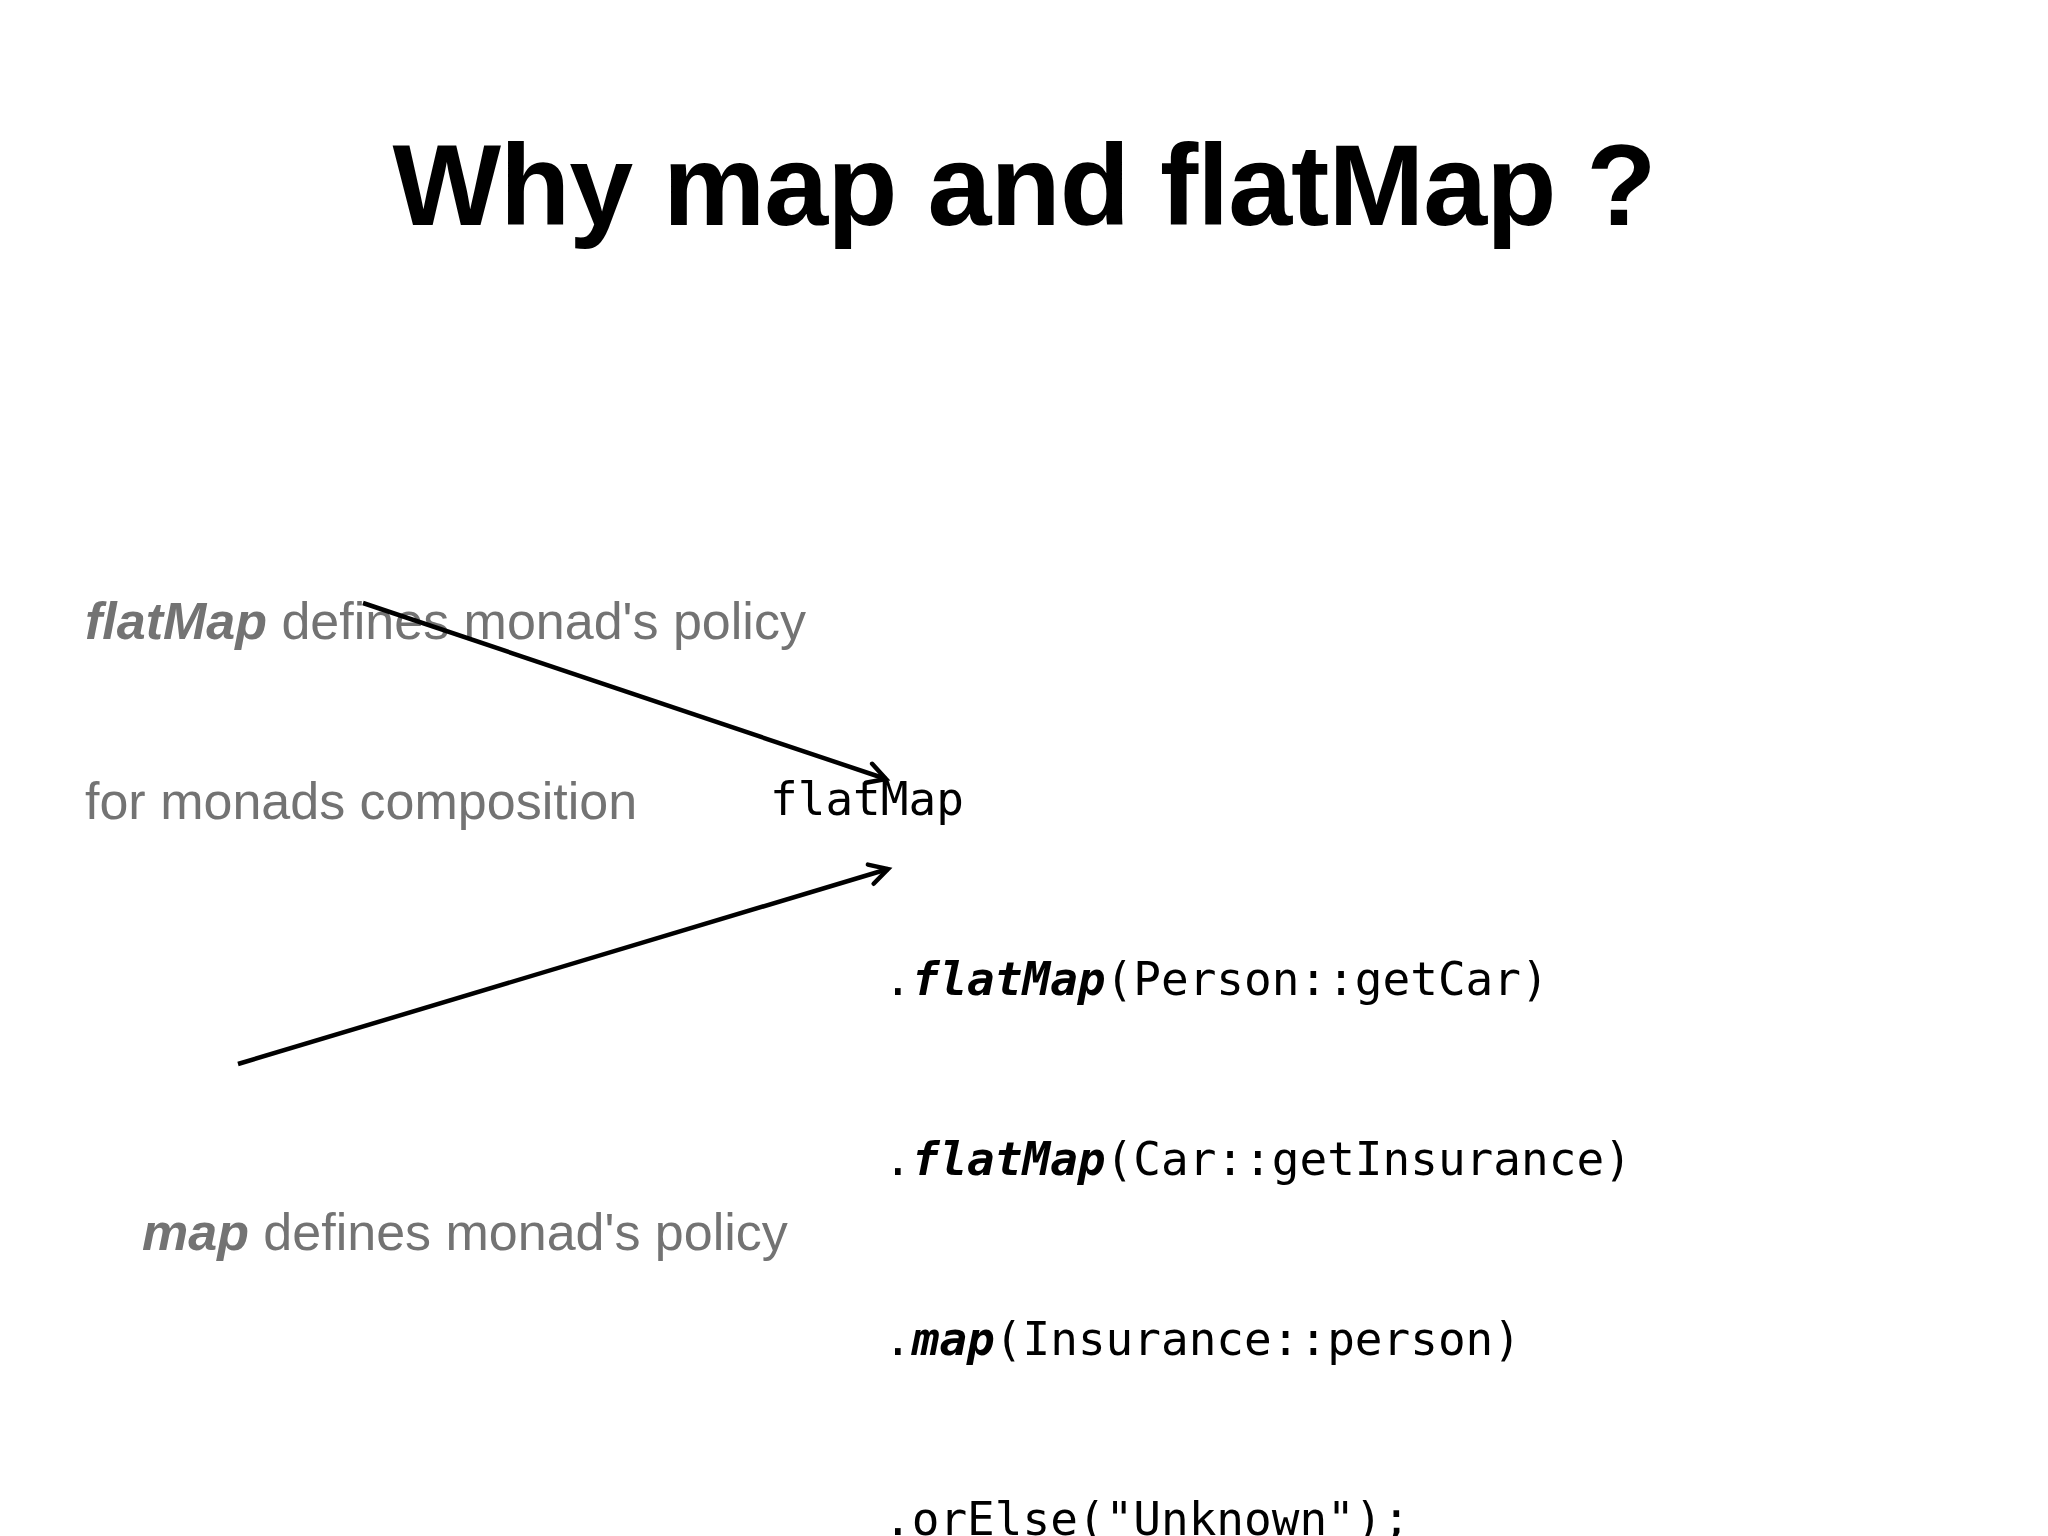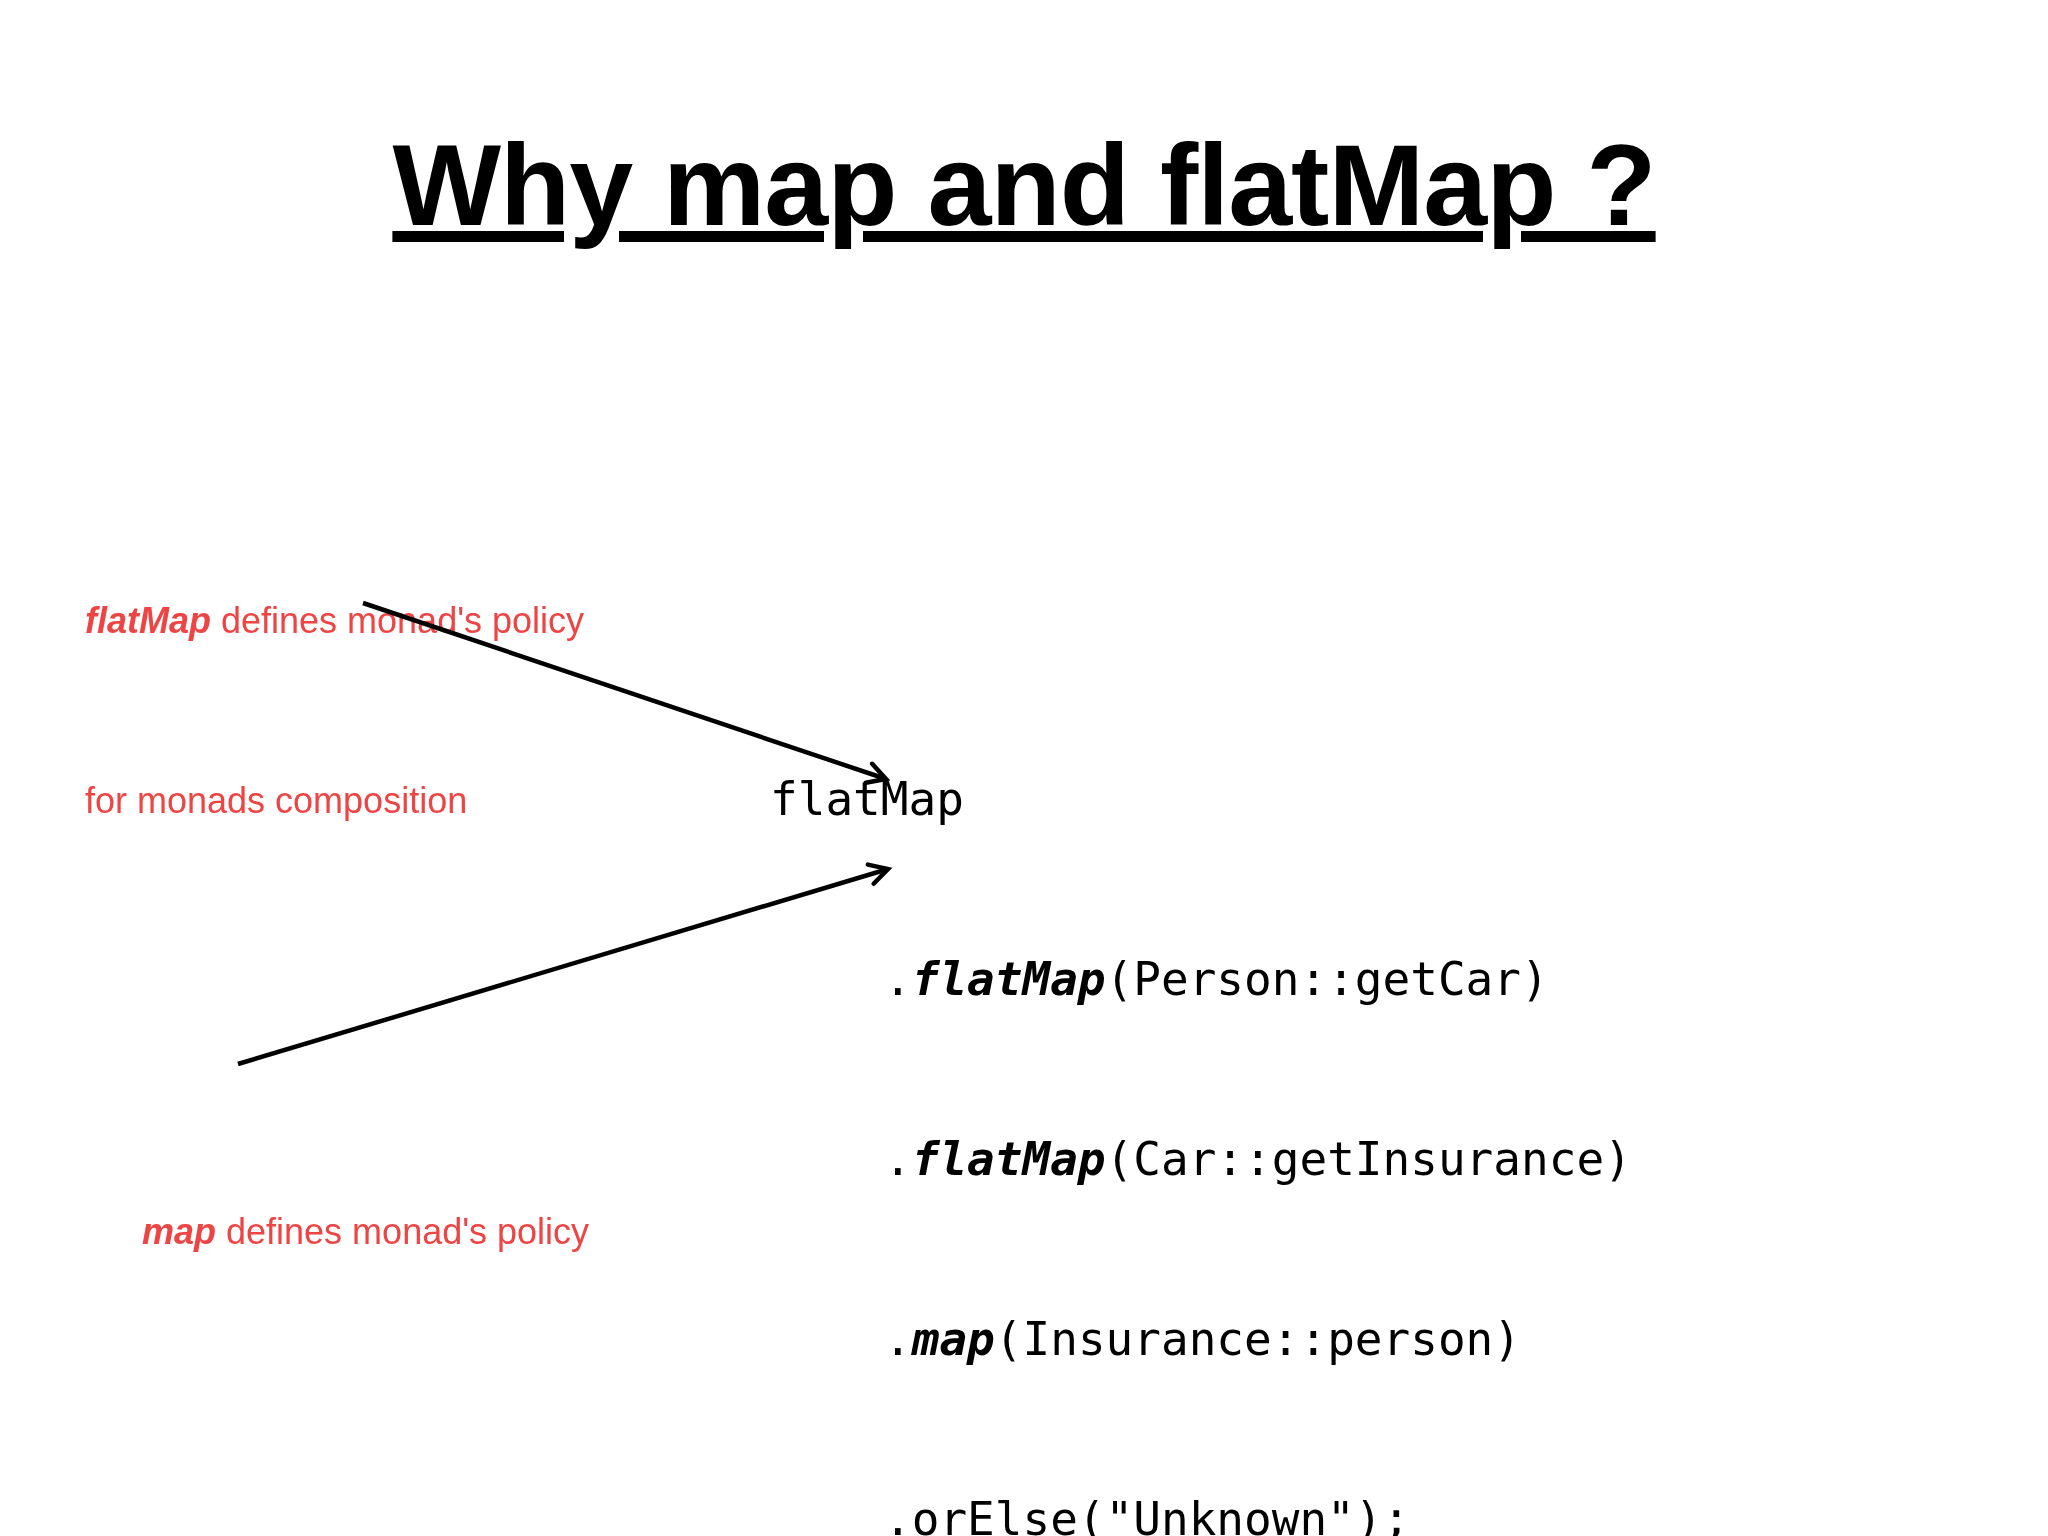--- a/index.html
+++ b/index.html
@@ -21,27 +21,26 @@
     top: 128px;
     left: 0;
     width: 2048px;
     margin: 0;
     text-align: center;
     font-size: 115px;
     line-height: 115px;
     font-weight: bold;
     letter-spacing: -1px;
     color: #000000;
-    text-decoration: underline;
   }
   .note {
     position: absolute;
-    font-size: 36px;
+    font-size: 52px;
     line-height: 60px;
-    color: #ef4444;
+    color: #737373;
     white-space: pre;
   }
   .note-flatmap { left: 85px;  top: 471px; }
   .note-map     { left: 142px; top: 1082px; }
   .kw-note {
     font-weight: bold;
     font-style: italic;
   }
   .b { font-weight: normal; }
   .code {

